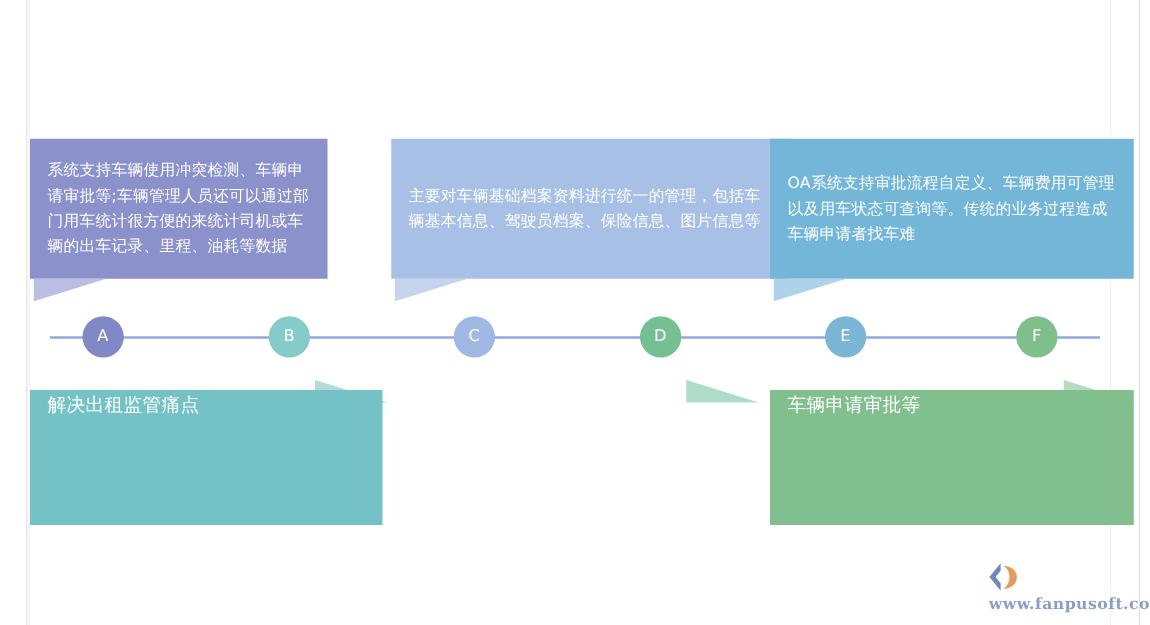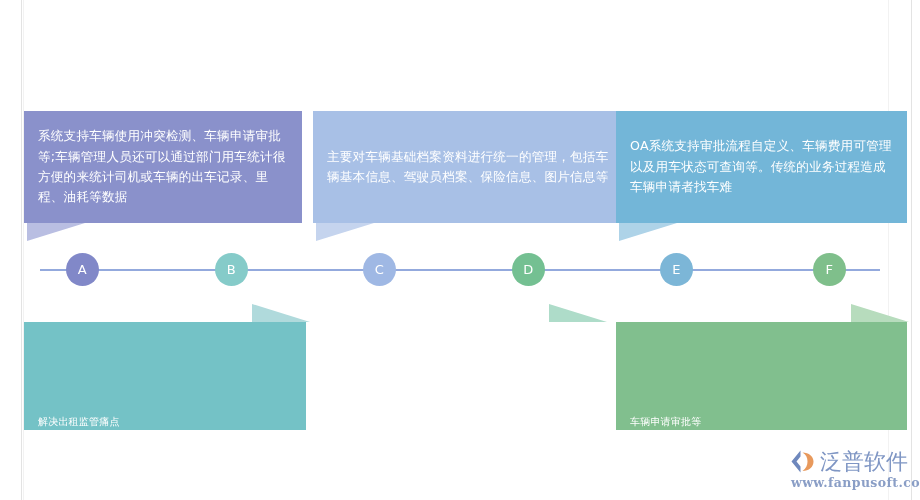--- a/index.html
+++ b/index.html
@@ -58,31 +58,31 @@
     display: block;
   }
 
   .card.top {
     top: 111px;
     height: 112px;
     padding: 0 14px;
     display: flex;
     align-items: center;
   }
-  .card.top.c1 { left: 24px;  width: 278px; background: #8a91cb; }
+  .card.top.c1 { left: 24px;  width: 238px; background: #8a91cb; }
   .card.top.c2 { left: 313px; width: 318px; background: #a8c0e6; }
   .card.top.c3 { left: 616px; width: 291px; background: #73b6d8; }
 
   .card.bot {
-    top: 322px;
+    top: 312px;
     height: 108px;
     padding: 0 14px;
     display: flex;
-    align-items: flex-end;
-    font-size: 10px;
+    align-items: flex-start;
+    font-size: 15px;
   }
   .card.bot.c1 { left: 24px;  width: 282px; background: #74c2c6; }
   .card.bot.c2 { left: 313px; width: 297px; background: #71c2a5; }
   .card.bot.c3 { left: 616px; width: 291px; background: #81bf8e; }
 
   
   .tail {
     position: absolute;
     width: 0;
     height: 0;
@@ -228,18 +228,17 @@
   </div>
 
   <div class="watermark">
     <div class="wm-row">
       <div class="wm-mark">
         <svg width="28" height="27" viewBox="0 0 28 27" aria-hidden="true">
           <path d="M2.5 13.5 L11.5 2.5 L11.5 8.5 L7.5 13.5 L11.5 18.5 L11.5 24.5 Z" fill="#6f88bd"></path>
           <path d="M13.5 4.5 C20 4.5 24.5 8.5 24.5 13.5 C24.5 19 20 23 13.5 23 C17 20.5 18.5 17.5 18.5 13.5 C18.5 9.5 17 6.8 13.5 4.5 Z" fill="#e8995c"></path>
         </svg>
       </div>
-      <div class="wm-brand" style="color: rgb(127, 150, 196);">泛普软件</div>
     </div>
     <div class="wm-url">www.fanpusoft.com</div>
   </div>
 
 </div>
 
 </body></html>

